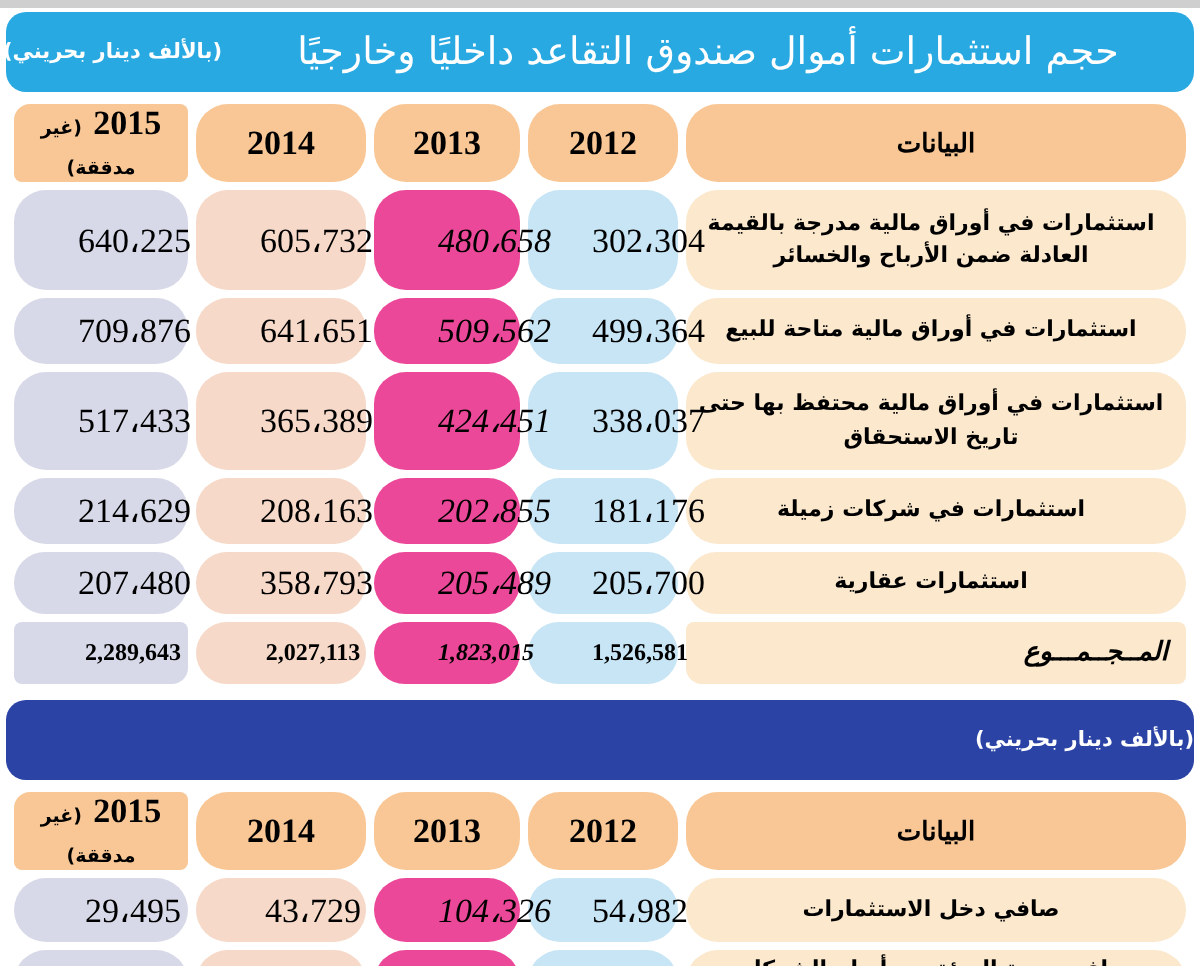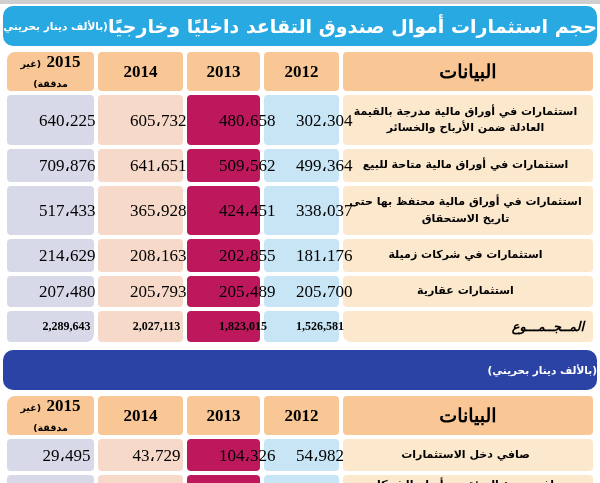--- a/index.html
+++ b/index.html
@@ -15,59 +15,59 @@
   .title-bar{
     height:40px;margin-top:2px;
     border-radius:10px;
     display:flex;align-items:center;
     color:#fff;
   }
   .title-bar.t1{background:#29a9e1;}
   .title-bar.t2{background:#2a43a5;margin-top:4px;}
   .title-main{
     flex:1;text-align:center;
-    font-size:19px;font-weight:bold;
+    font-size:19px;font-weight:normal;
     white-space:nowrap;
     letter-spacing:0px;
   }
   .unit-note{
     width:108px;flex:0 0 108px;
     font-size:10.5px;font-weight:bold;
     white-space:nowrap;
   }
 
   table{
     width:594px;table-layout:fixed;
     border-collapse:separate;border-spacing:4px;
     margin-top:2px;
     direction:rtl;
   }
   td{
-    border-radius:4px;
+    border-radius:16px;
     padding:0;
     vertical-align:middle;
   }
   
   .lbl {background:#fbe8cd;}
   .hc  {background:#f9c795;}
   .c12 {background:#c7e5f4;}
-  .c13 {background:#be185d;}
+  .c13 {background:#ec4899;font-style:italic;}
   .c14 {background:#f6d9c8;margin-left:47px;}
   .c15 {background:#d7d9e8;}
 
   .lbl{
     font-size:11px;font-weight:bold;
     text-align:center;
     padding:2px 9px 2px 4px;
     line-height:1.5;
   }
   .hc{
     font-weight:bold;text-align:center;
   }
-  .hc.hlbl{font-size:19px;font-family:Liberation Serif, serif;}
+  .hc.hlbl{font-size:13px;font-family:Liberation Serif, serif;}
   .hc .year{
     font-family:"Liberation Serif",serif;
     font-size:17px;font-weight:bold;
   }
   .hc .small-note{
     font-family:"DejaVu Sans",sans-serif;
     font-size:9.5px;font-weight:bold;
   }
   .n{
     font-family:"Liberation Serif",serif;
@@ -130,35 +130,35 @@
       <td class="lbl">استثمارات في أوراق مالية متاحة للبيع</td>
       <td class="n c12">499،364</td>
       <td class="n c13">509،562</td>
       <td class="n c14">641،651</td>
       <td class="n c15">709،876</td>
     </tr>
     <tr class="h45">
       <td class="lbl">استثمارات في أوراق مالية محتفظ بها حتى تاريخ الاستحقاق</td>
       <td class="n c12">338،037</td>
       <td class="n c13">424،451</td>
-      <td class="n c14">365،928</td>
+      <td class="n c14">365،389</td>
       <td class="n c15">517،433</td>
     </tr>
     <tr class="h29">
       <td class="lbl">استثمارات في شركات زميلة</td>
       <td class="n c12">181،176</td>
       <td class="n c13">202،855</td>
       <td class="n c14">208،163</td>
       <td class="n c15">214،629</td>
     </tr>
     <tr class="h27">
       <td class="lbl">استثمارات عقارية</td>
       <td class="n c12">205،700</td>
       <td class="n c13">205،489</td>
-      <td class="n c14">205،793</td>
+      <td class="n c14">358،793</td>
       <td class="n c15">207،480</td>
     </tr>
     <tr class="total last h27">
       <td class="lbl lbl-center">المــجــمـــوع</td>
       <td class="n c12">1,526,581</td>
       <td class="n c13">1,823,015</td>
       <td class="n c14">2,027,113</td>
       <td class="n c15">2,289,643</td>
     </tr>
   </tbody>

